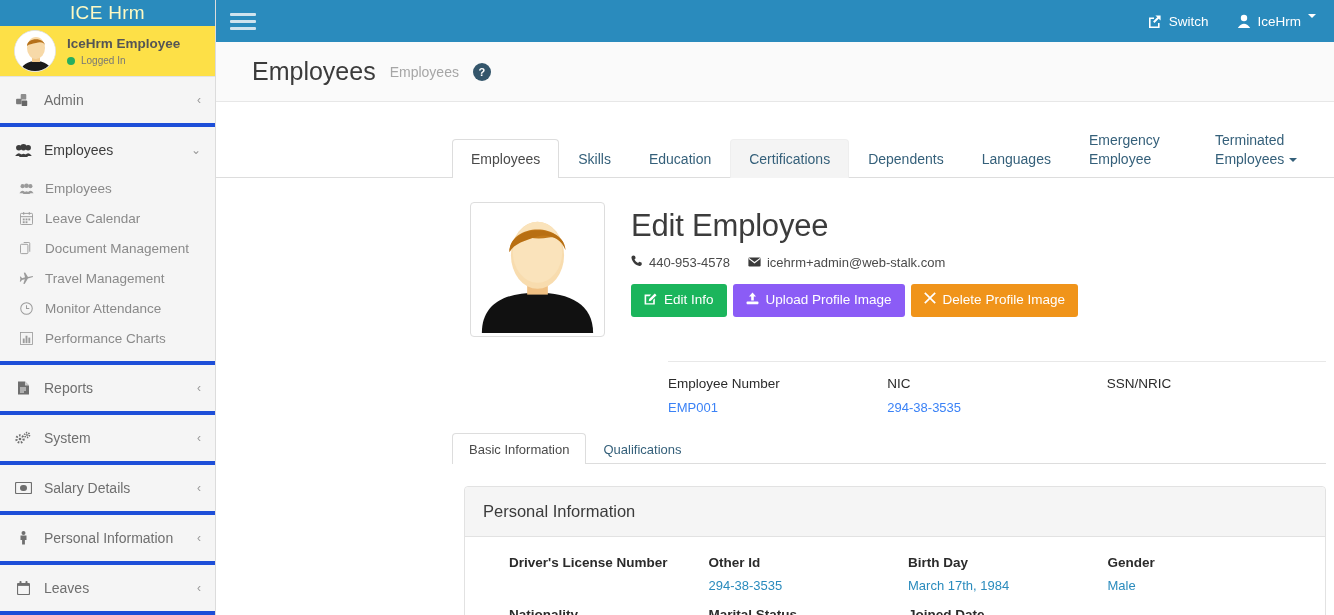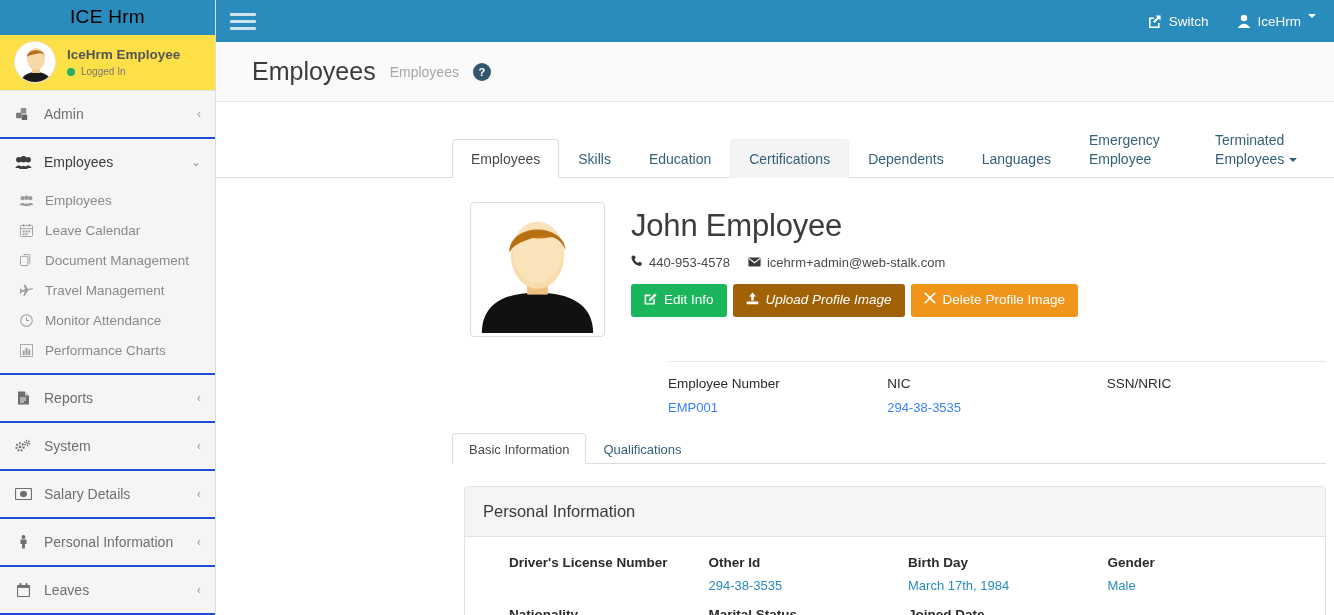--- a/index.html
+++ b/index.html
@@ -14,39 +14,39 @@
 
   
   #sidebar {
     width: 216px; height: 615px; flex: 0 0 216px;
     background: #f5f5f5;
     border-right: 1px solid #dcdcdc;
     display: flex; flex-direction: column;
   }
   .brand {
     height: 42px; background: #2a8bbd;
-    color: #000000; display: flex; align-items: center; justify-content: center;
+    color: #fef9c3; display: flex; align-items: center; justify-content: center;
     font-size: 19px; letter-spacing: .3px;
   }
   .user-box {
     height: 66px; display: flex; align-items: center; gap: 11px;
     padding: 4px 14px; border-bottom: 1px solid #e3e3e3;
     background: #fde047;
   }
   .avatar-sm {
     width: 42px; height: 42px; border-radius: 50%;
     background: #ffffff; border: 1px solid #e2e2e2;
     overflow: hidden; flex: 0 0 42px; position: relative;
   }
   .user-meta { display: flex; flex-direction: column; gap: 4px; }
   .user-name { font-size: 13.5px; font-weight: bold; color: #555; }
   .user-status { font-size: 10px; color: #777; display: flex; align-items: center; gap: 6px; }
   .dot { width: 8px; height: 8px; border-radius: 50%; background: #27ae60; display: inline-block; }
 
-  .nav-group { border-bottom: 2px solid #1d4ed8; }
+  .nav-group { border-bottom: 4px solid #1d4ed8; }
   .nav-parent {
     height: 46px; display: flex; align-items: center;
     padding: 0 14px; gap: 12px; font-size: 14px; color: #6f6f6f; cursor: pointer;
   }
   .nav-parent.active { color: #3d3d3d; font-weight: normal; }
   .nav-parent .np-label { flex: 1; }
   .nav-parent .chev { font-size: 12px; color: #9a9a9a; }
   .nav-icon { width: 18px; text-align: center; font-size: 14px; color: #7a7a7a; display:inline-flex; align-items:center; justify-content:center;}
   .nav-parent.active .nav-icon { color: #3d3d3d; }
 
@@ -113,21 +113,21 @@
   .emp-contacts { margin-top: 11px; font-size: 13px; color: #4a4a4a; display: flex; gap: 18px; align-items: center; }
   .emp-contacts span.ci { display:inline-flex; align-items:center; gap:6px; }
   .btn-row { margin-top: 14px; display: flex; gap: 6px; }
   .btn {
     display: inline-flex; align-items: center; gap: 7px;
     padding: 8px 13px; font-size: 13.5px; color: #ffffff;
     border: none; border-radius: 3px; cursor: pointer; line-height: 1.2;
     font-family: "Liberation Sans", sans-serif;
   }
   .btn-green { background: #1bb55c; }
-  .btn-blue { background: #a16207; font-style: italic; }
+  .btn-blue { background: #8b5cf6; }
   .btn-orange { background: #f0941a; }
 
   .id-row {
     display: flex; margin: 24px 8px 0 452px; border-top: 1px solid #e8e8e8;
     padding-top: 14px;
   }
   .id-cell { flex: 1; }
   .id-label { font-size: 13.5px; color: #2b2b2b; }
   .id-value { font-size: 13px; color: #3b82f6; margin-top: 9px; }
 
@@ -415,21 +415,21 @@
             <path d="M8 129 C8 100, 30 88, 64 88 C98 88, 121 100, 121 129 Z" fill="#111111"></path>
             <path d="M54 64 h21 v26 h-21 z" fill="#f0c083"></path>
             <ellipse cx="64.5" cy="50" rx="27" ry="34" fill="#f8dcae"></ellipse>
             <ellipse cx="64.5" cy="47" rx="25" ry="31" fill="#fae3bb"></ellipse>
             <path d="M36 47 C36 16, 93 16, 93 47 C93 36, 86 30, 76 32 C66 34, 57 33, 49 30 C43 32, 38 38, 36 47 Z" fill="#c2791a"></path>
             <path d="M36 47 C36 18, 92 18, 93 45 C88 31, 74 28, 64 31 C52 35, 41 38, 36 47 Z" fill="#b86f12"></path>
           </svg>
         </div>
       </div>
       <div class="profile-right">
-        <div class="emp-name">John Employee</div>
+        <div class="emp-name">Edit Employee</div>
         <div class="emp-contacts">
           <span class="ci">
             <span>
               <svg width="12" height="12" viewBox="0 0 12 12">
                   <path d="M2.4 0.6 L4 0.9 L4.7 3.3 L3.5 4.3 C4.1 5.9 5.5 7.3 7.1 8 L8.1 6.8 L10.5 7.5 L10.8 9.1 C10.8 10.3 9.6 11.3 8.5 11 C4.3 10.1 1.3 7.1 0.5 3 C0.2 1.8 1.2 0.6 2.4 0.6 Z" fill="#3a3a3a"></path>
                 </svg>
             </span>
             <span>440-953-4578</span>
           </span>
           <span class="ci">

